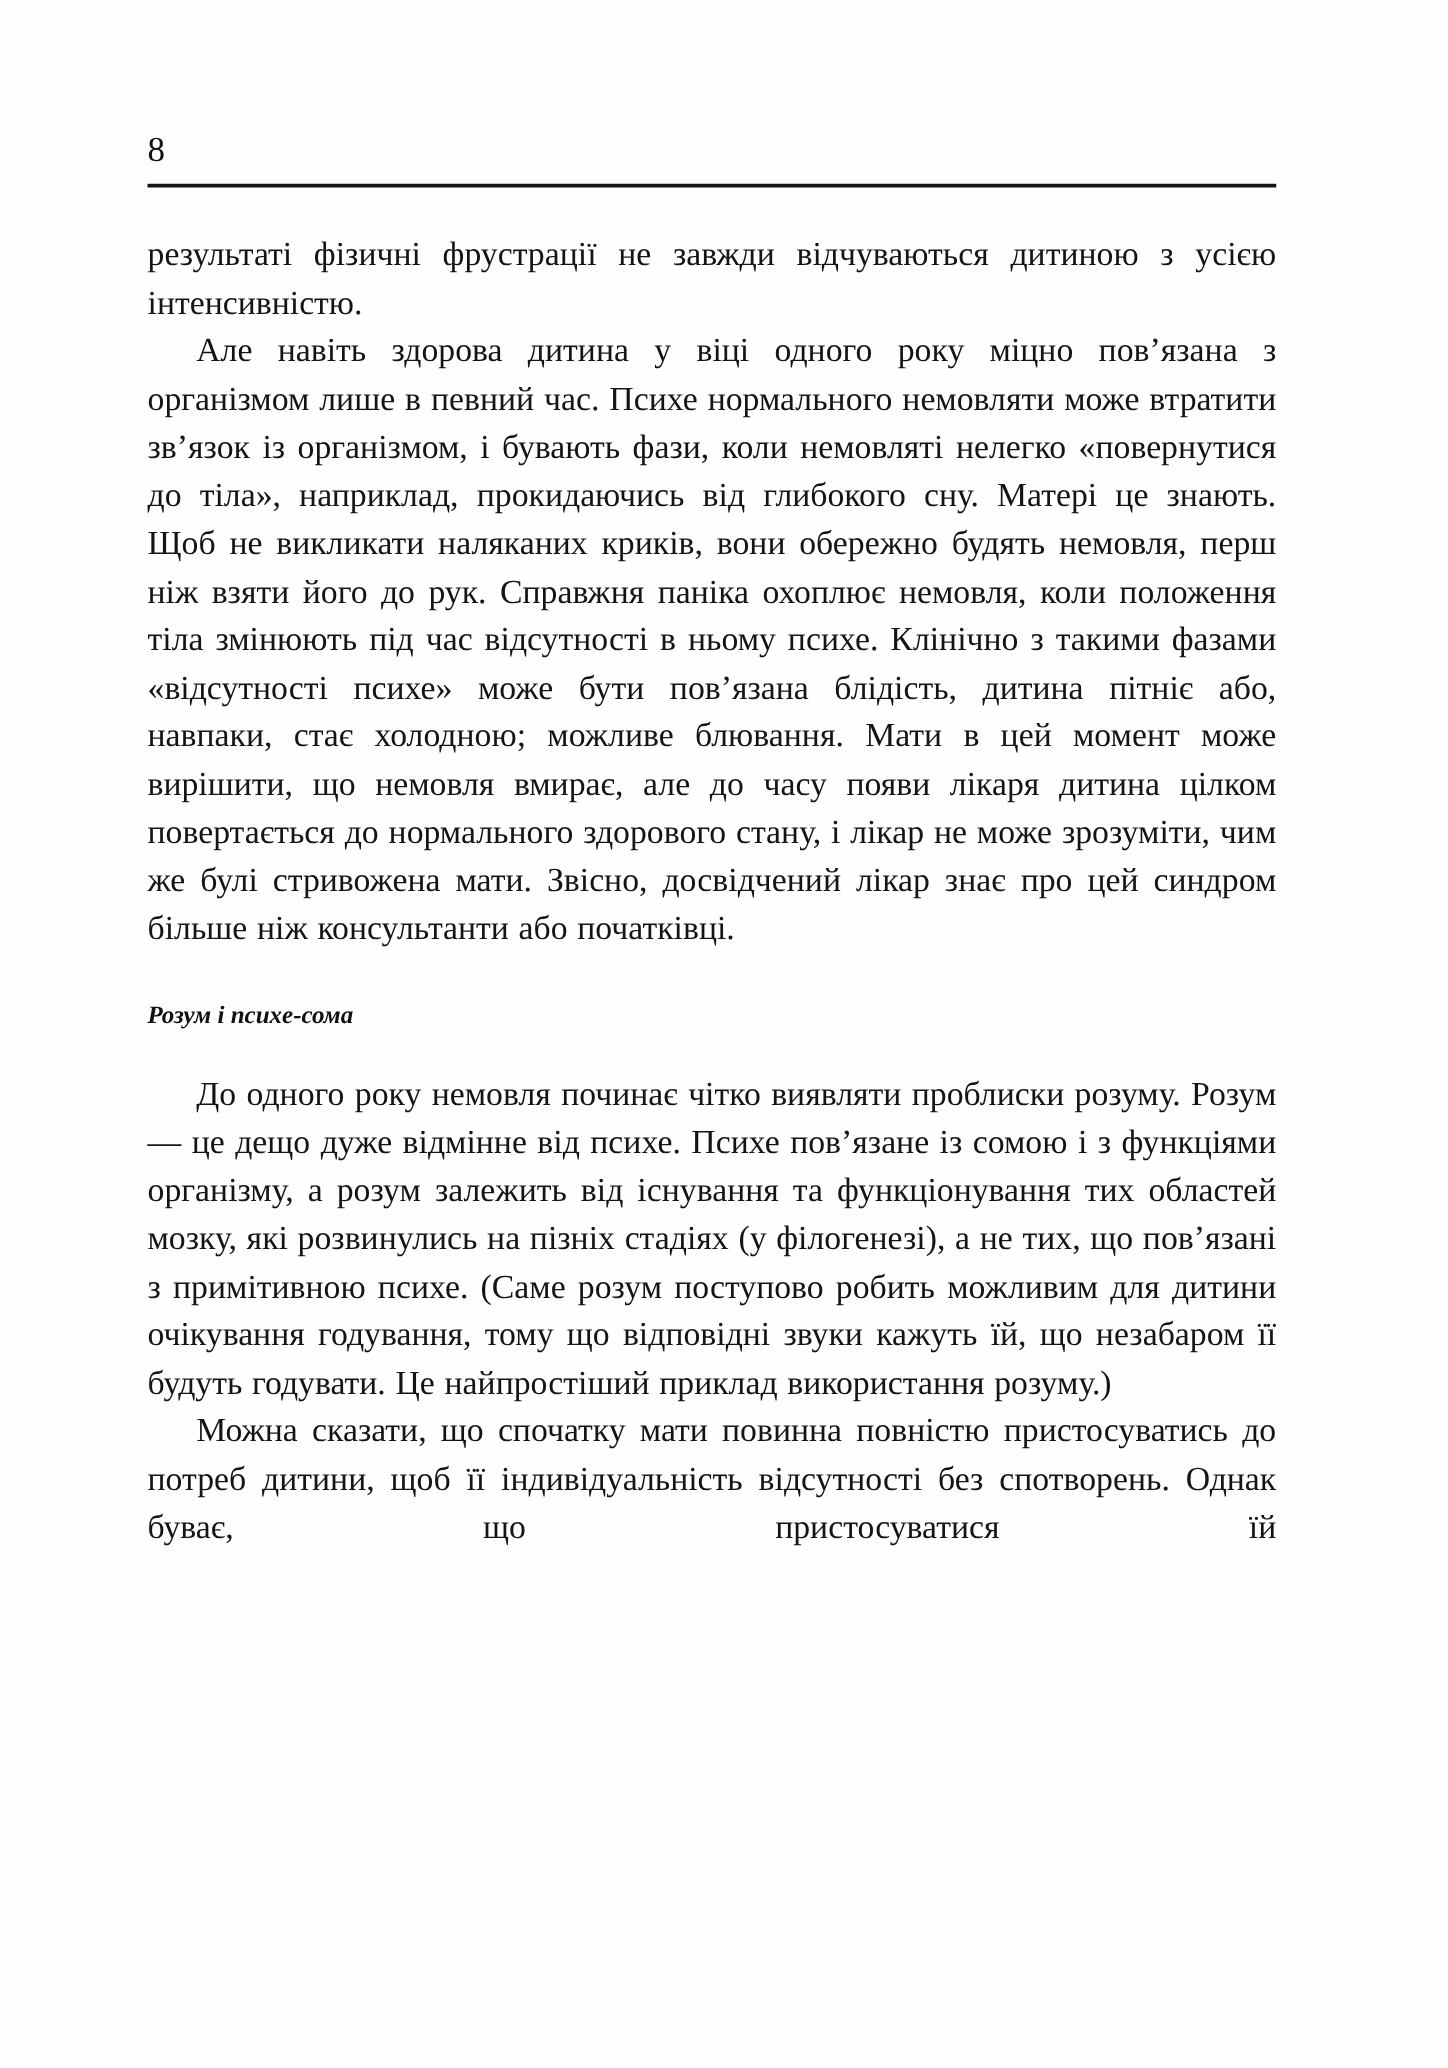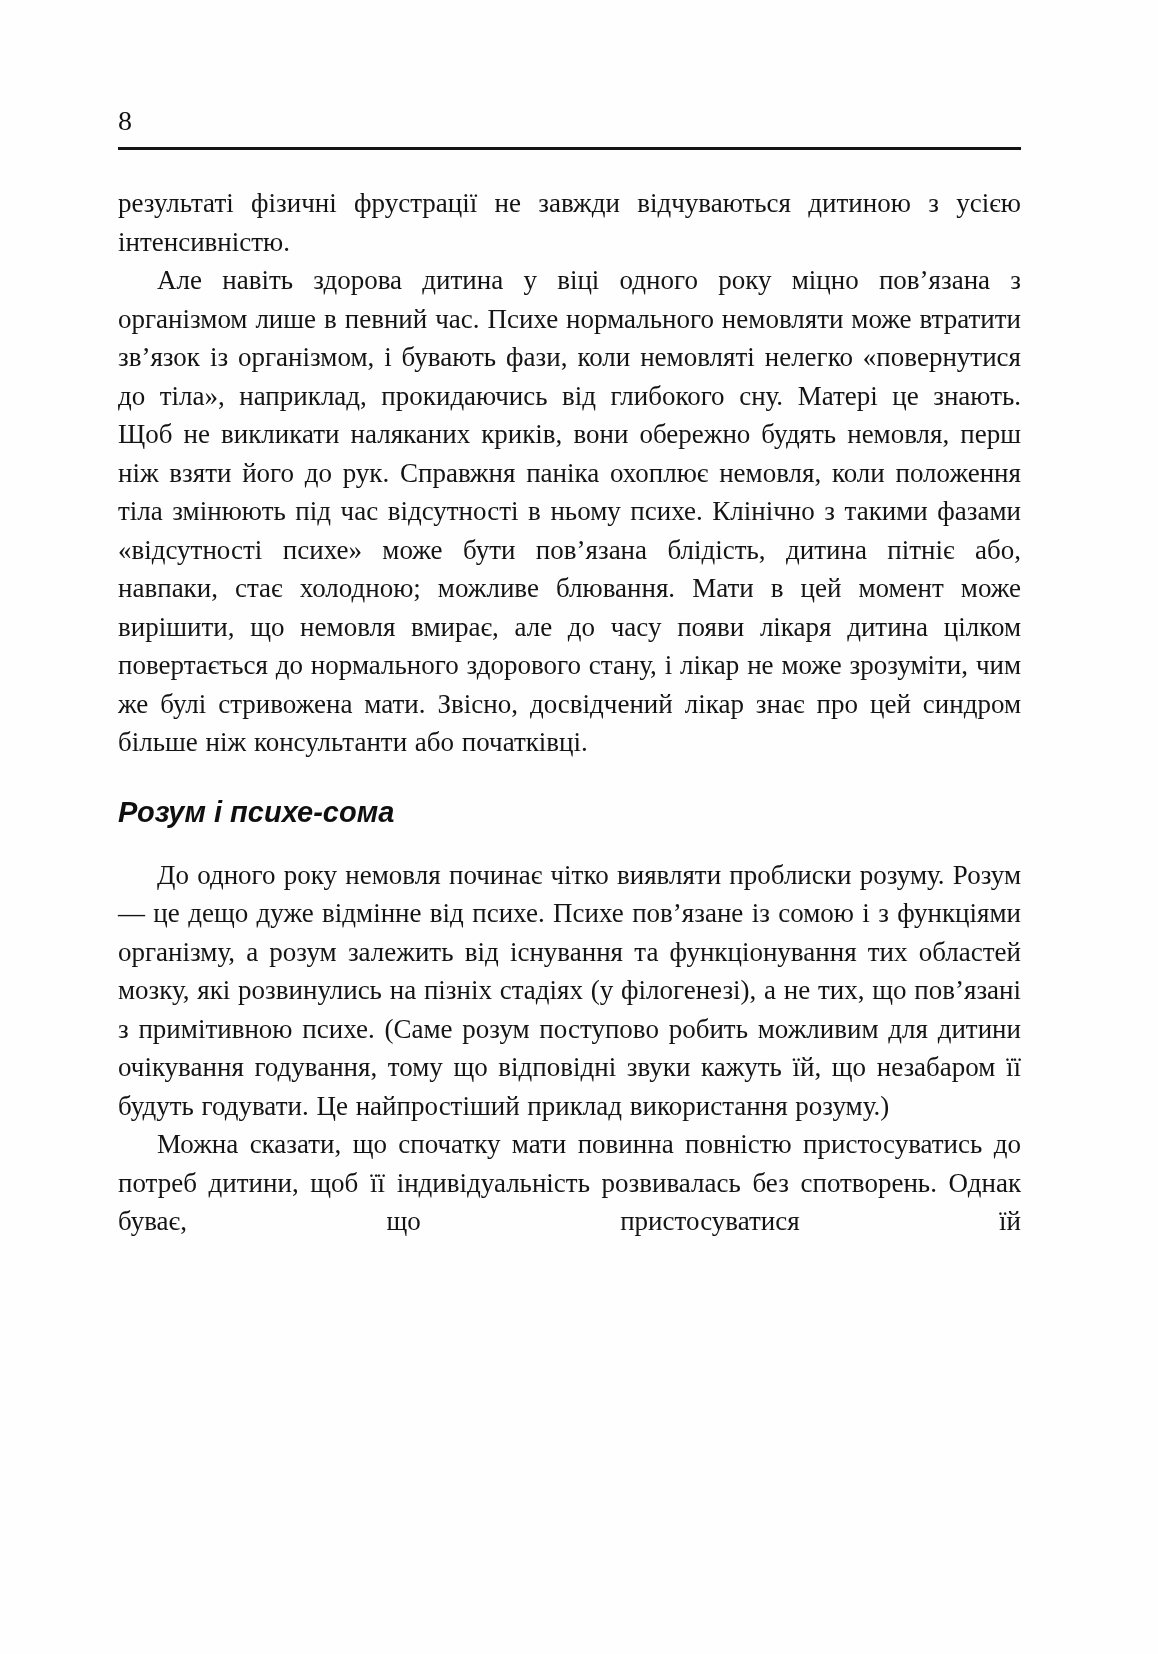--- a/index.html
+++ b/index.html
@@ -44,24 +44,24 @@
     word-spacing: 1px;
   }
   .body-para.no-indent {
     text-indent: 0;
     margin-top: 28px;
   }
   .body-para.justify-last {
     text-align-last: justify;
   }
   .section-heading {
-    font-family: Liberation Sans, sans-serif;
+    font-family: Liberation Serif, serif;
     font-style: italic;
     font-weight: bold;
-    font-size: 29px;
+    font-size: 20px;
     line-height: 34px;
     margin: 33px 0 27px 0;
     text-align: left;
     color: #101010;
   }
 </style>
 </head>
 <body>
 
 <div class="page">
@@ -74,17 +74,17 @@
   <main class="page-body">
 
     <p class="body-para no-indent">результаті фізичні фрустрації не завжди відчуваються дитиною з усією інтенсивністю.</p>
 
     <p class="body-para">Але навіть здорова дитина у віці одного року міцно пов’язана з організмом лише в певний час. Психе нормального немовляти може втратити зв’язок із організмом, і бувають фази, коли немовляті нелегко «повернутися до тіла», наприклад, прокидаючись від глибокого сну. Матері це знають. Щоб не викликати наляканих криків, вони обережно будять немовля, перш ніж взяти його до рук. Справжня паніка охоплює немовля, коли положення тіла змінюють під час відсутності в ньому психе. Клінічно з такими фазами «відсутності психе» може бути пов’язана блідість, дитина пітніє або, навпаки, стає холодною; можливе блювання. Мати в цей момент може вирішити, що немовля вмирає, але до часу появи лікаря дитина цілком повертається до нормального здорового стану, і лікар не може зрозуміти, чим же булі стривожена мати. Звісно, досвідчений лікар знає про цей синдром більше ніж консультанти або початківці.</p>
 
     <h2 class="section-heading">Розум і психе-сома</h2>
 
     <p class="body-para">До одного року немовля починає чітко виявляти проблиски розуму. Розум — це дещо дуже відмінне від психе. Психе пов’язане із сомою і з функціями організму, а розум залежить від існування та функціонування тих областей мозку, які розвинулись на пізніх стадіях (у філогенезі), а не тих, що пов’язані з примітивною психе. (Саме розум поступово робить можливим для дитини очікування годування, тому що відповідні звуки кажуть їй, що незабаром її будуть годувати. Це найпростіший приклад використання розуму.)</p>
 
-    <p class="body-para justify-last">Можна сказати, що спочатку мати повинна повністю пристосуватись до потреб дитини, щоб її індивідуальність розвивалась без спотворень. Однак буває, що пристосуватися їй</p>
+    <p class="body-para justify-last">Можна сказати, що спочатку мати повинна повністю пристосуватись до потреб дитини, щоб її індивідуальність відсутності без спотворень. Однак буває, що пристосуватися їй</p>
 
   </main>
 
 </div>
 
 </body></html>

